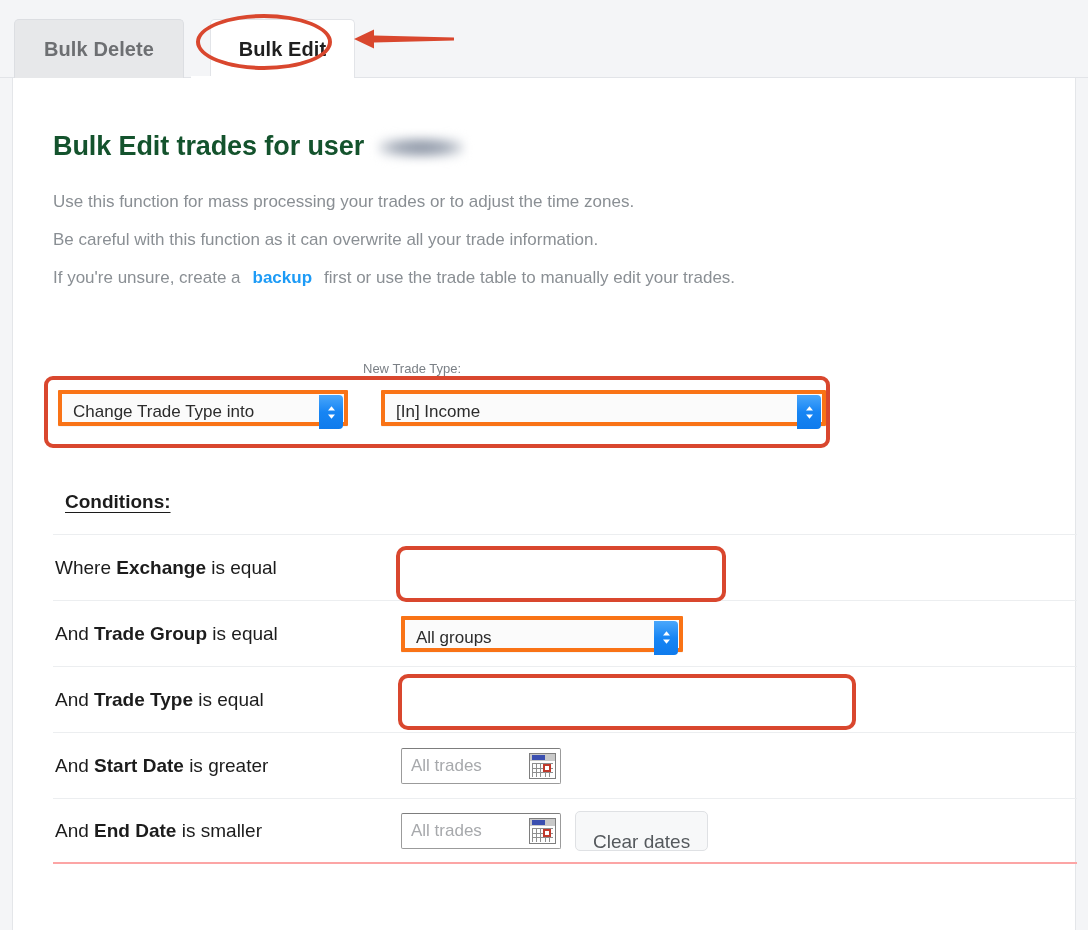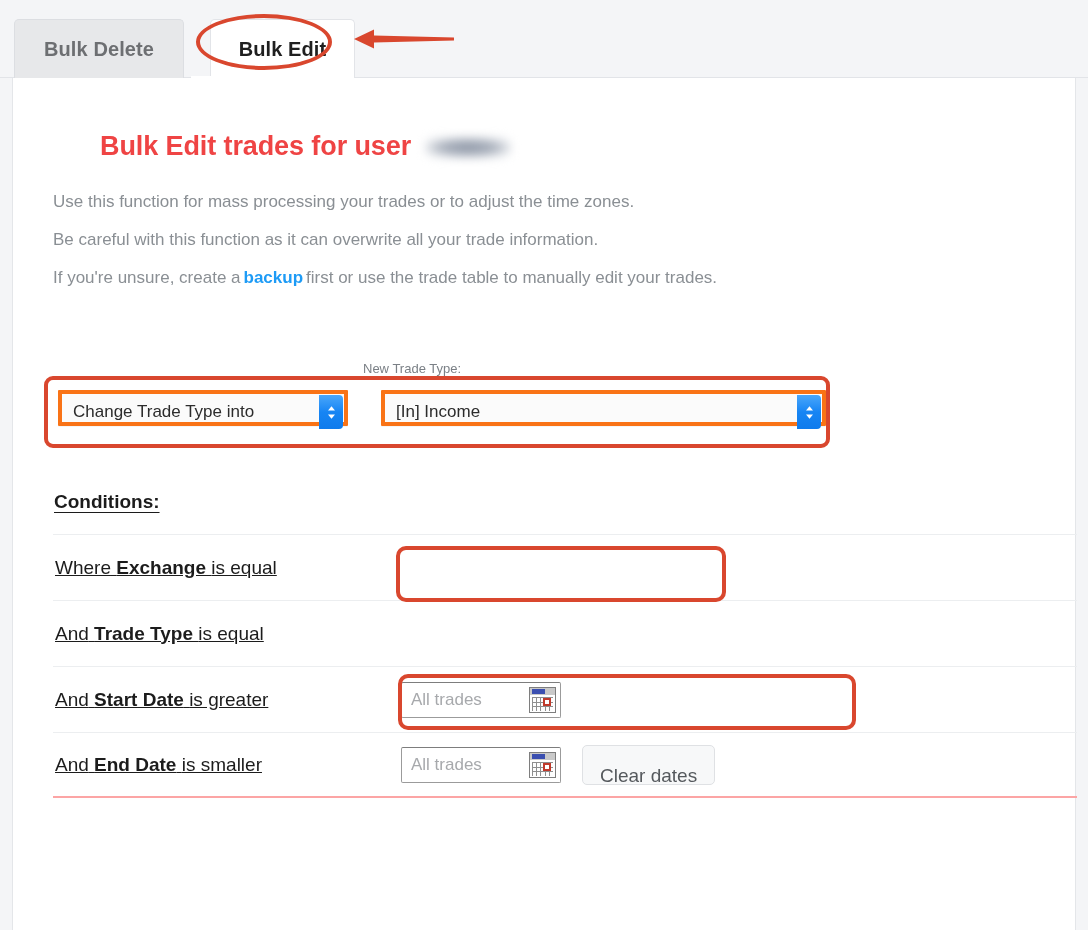--- a/index.html
+++ b/index.html
@@ -73,24 +73,23 @@
     background: #ffffff;
     border-left: 1px solid #e4e6e9;
     border-right: 1px solid #e4e6e9;
   }
 
   .page-title {
     position: absolute;
     left: 40px; top: 53px;
     font-size: 27px;
     font-weight: bold;
-    color: #ef4444;
+    color: #14532d;
     letter-spacing: -0.1px;
     white-space: nowrap;
-    margin-left: 47px;
   }
   .redacted-user {
     display: inline-block;
     vertical-align: middle;
     width: 86px; height: 21px;
     margin-left: 14px;
     border-radius: 9px;
     background: radial-gradient(ellipse at 50% 50%, #8d96a6 0%, #aab1bd 45%, rgba(214,218,224,0.55) 72%, rgba(255,255,255,0) 100%);
     filter: blur(5px);
   }
@@ -101,21 +100,21 @@
     font-size: 17px;
     color: #8a8f94;
     white-space: nowrap;
   }
   .desc-1 { top: 114px; }
   .desc-2 { top: 152px; }
   .desc-3 { top: 190px; }
   .backup-link {
     color: #1d9bf6;
     font-weight: bold;
-    margin: 0 3px;
+    margin: 0 12px;
     text-decoration: none;
     cursor: pointer;
   }
 
   
   .sel {
     position: relative;
     display: inline-block;
     height: 36px;
     background: #fbfbfb;
@@ -155,21 +154,21 @@
     font-size: 13px;
     color: #7b8086;
     white-space: nowrap;
   }
   .sel-action { position: absolute; left: 45px; top: 312px; width: 290px; }
   .sel-newtype { position: absolute; left: 355px; top: 312px; width: 445px; margin-left: 13px; }
 
   
   .conditions-head {
     position: absolute;
-    left: 41px; top: 413px;
+    left: 52px; top: 413px;
     font-size: 19px;
     font-weight: bold;
     color: #1c1c1c;
     text-decoration: underline;
     text-underline-offset: 4px;
   }
 
   .cond-rows {
     position: absolute;
     left: 40px; top: 456px;
@@ -182,21 +181,20 @@
     display: flex;
     align-items: center;
   }
   .cond-row:last-child { border-bottom: 2px solid #fca5a5; }
   .cond-label {
     width: 348px;
     font-size: 19px;
     color: #1c1c1c;
     white-space: nowrap;
     padding-left: 2px;
-    text-decoration: underline;
   }
   .cond-label b { font-weight: bold; }
 
   
   .dateinput {
     position: relative;
     display: inline-block;
     width: 160px; height: 36px;
     background: #ffffff;
     border: 1px solid #9b9b9b;
@@ -240,21 +238,21 @@
   }
   .cal-red {
     position: absolute; left: 13px; top: 10px;
     width: 8px; height: 8px;
     border: 2px solid #c0392b;
     background: #ffffff;
   }
 
   .clear-btn {
     display: inline-block;
-    margin-left: 21px;
+    margin-left: 14px;
     height: 40px;
     line-height: 38px;
     padding: 11px 17px;
     font-size: 19px;
     color: #55595d;
     background: #f7f8f9;
     border: 1px solid #dfe1e4;
     border-radius: 5px;
     cursor: pointer;
     vertical-align: middle;
@@ -348,20 +346,38 @@
     <div class="cond-rows">
 
       <div class="cond-row">
         <div class="cond-label">
           <span>Where</span>
           <b>Exchange</b>
           <span>is equal</span>
         </div>
       </div>
 
+      <div class="cond-row">
+        <div class="cond-label">
+          <span>And</span>
+          <b>Trade Group</b>
+          <span>is equal</span>
+        </div>
+        <div class="sel" style="width:282px;">
+          <span class="sel-text">All groups</span>
+          <span class="sel-btn">
+            <svg class="chev" viewBox="0 0 10 6">
+                <path d="M5 0.4 L9.2 5.4 L0.8 5.4 Z" fill="#ffffff"></path>
+              </svg>
+            <svg class="chev" viewBox="0 0 10 6">
+                <path d="M5 5.6 L0.8 0.6 L9.2 0.6 Z" fill="#ffffff"></path>
+              </svg>
+          </span>
+        </div>
+      </div>
 
       <div class="cond-row">
         <div class="cond-label">
           <span>And</span>
           <b>Trade Type</b>
           <span>is equal</span>
         </div>
       </div>
 
       <div class="cond-row">

